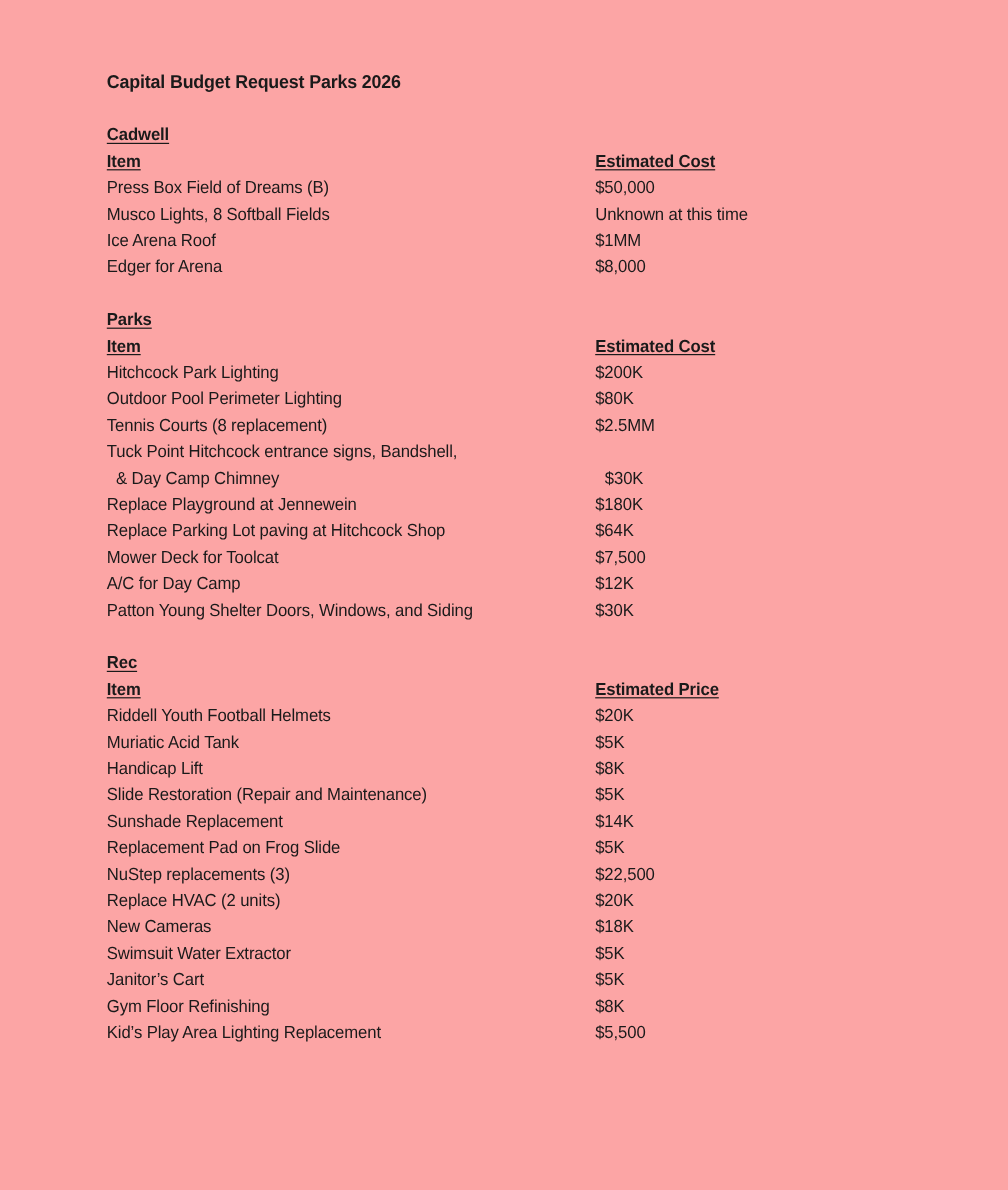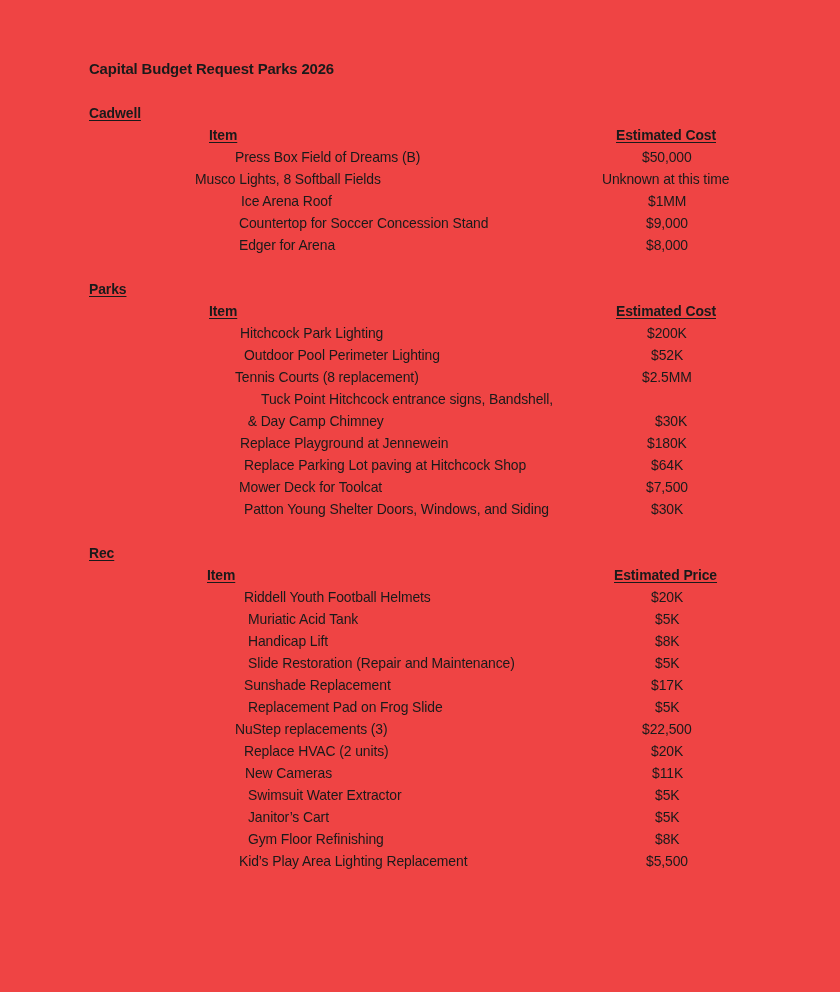--- a/index.html
+++ b/index.html
@@ -12,21 +12,21 @@
     height: 992px;
     font-family: "Liberation Sans", sans-serif;
     color: #1a1a1a;
     -webkit-font-smoothing: antialiased;
   }
 
   .page {
     position: relative;
     width: 840px;
     height: 992px;
-    background: #ef4444;
+    background: #fca5a5;
     box-sizing: border-box;
     padding: 58px 0 0 89px;
     overflow: hidden;
   }
 
   .doc-title {
     font-size: 15.5px;
     font-weight: bold;
     letter-spacing: -0.15px;
     line-height: 22px;
@@ -53,21 +53,20 @@
   }
 
   .rows { display: block; }
 
   .row {
     display: flex;
     align-items: baseline;
     line-height: 22px;
     height: 22px;
     white-space: nowrap;
-    justify-content: center;
   }
 
   .cell-item {
     width: 407px;
     flex: 0 0 407px;
     font-size: 14.5px;
     letter-spacing: -0.1px;
     transform: scaleX(0.96);
     transform-origin: left center;
     overflow: visible;
@@ -107,40 +106,36 @@
           </div>
           <div class="row">
             <div class="cell-item">Musco Lights, 8 Softball Fields</div>
             <div class="cell-cost">Unknown at this time</div>
           </div>
           <div class="row">
             <div class="cell-item">Ice Arena Roof</div>
             <div class="cell-cost">$1MM</div>
           </div>
           <div class="row">
-            <div class="cell-item">Countertop for Soccer Concession Stand</div>
-            <div class="cell-cost">$9,000</div>
-          </div>
-          <div class="row">
             <div class="cell-item">Edger for Arena</div>
             <div class="cell-cost">$8,000</div>
           </div>
         </div></div>
       <div class="section"><div class="section-title">Parks</div><div class="rows">
           <div class="row header">
             <div class="cell-item"><span>Item</span></div>
             <div class="cell-cost"><span>Estimated Cost</span></div>
           </div>
           <div class="row">
             <div class="cell-item">Hitchcock Park Lighting</div>
             <div class="cell-cost">$200K</div>
           </div>
           <div class="row">
             <div class="cell-item">Outdoor Pool Perimeter Lighting</div>
-            <div class="cell-cost">$52K</div>
+            <div class="cell-cost">$80K</div>
           </div>
           <div class="row">
             <div class="cell-item">Tennis Courts (8 replacement)</div>
             <div class="cell-cost">$2.5MM</div>
           </div>
           <div class="row">
             <div class="cell-item">Tuck Point Hitchcock entrance signs, Bandshell,</div>
             <div class="cell-cost"></div>
           </div>
           <div class="row">
@@ -151,20 +146,24 @@
             <div class="cell-item">Replace Playground at Jennewein</div>
             <div class="cell-cost">$180K</div>
           </div>
           <div class="row">
             <div class="cell-item">Replace Parking Lot paving at Hitchcock Shop</div>
             <div class="cell-cost">$64K</div>
           </div>
           <div class="row">
             <div class="cell-item">Mower Deck for Toolcat</div>
             <div class="cell-cost">$7,500</div>
+          </div>
+          <div class="row">
+            <div class="cell-item">A/C for Day Camp</div>
+            <div class="cell-cost">$12K</div>
           </div>
           <div class="row">
             <div class="cell-item">Patton Young Shelter Doors, Windows, and Siding</div>
             <div class="cell-cost">$30K</div>
           </div>
         </div></div>
       <div class="section"><div class="section-title">Rec</div><div class="rows">
           <div class="row header">
             <div class="cell-item"><span>Item</span></div>
             <div class="cell-cost"><span>Estimated Price</span></div>
@@ -180,37 +179,37 @@
           <div class="row">
             <div class="cell-item">Handicap Lift</div>
             <div class="cell-cost">$8K</div>
           </div>
           <div class="row">
             <div class="cell-item">Slide Restoration (Repair and Maintenance)</div>
             <div class="cell-cost">$5K</div>
           </div>
           <div class="row">
             <div class="cell-item">Sunshade Replacement</div>
-            <div class="cell-cost">$17K</div>
+            <div class="cell-cost">$14K</div>
           </div>
           <div class="row">
             <div class="cell-item">Replacement Pad on Frog Slide</div>
             <div class="cell-cost">$5K</div>
           </div>
           <div class="row">
             <div class="cell-item">NuStep replacements (3)</div>
             <div class="cell-cost">$22,500</div>
           </div>
           <div class="row">
             <div class="cell-item">Replace HVAC (2 units)</div>
             <div class="cell-cost">$20K</div>
           </div>
           <div class="row">
             <div class="cell-item">New Cameras</div>
-            <div class="cell-cost">$11K</div>
+            <div class="cell-cost">$18K</div>
           </div>
           <div class="row">
             <div class="cell-item">Swimsuit Water Extractor</div>
             <div class="cell-cost">$5K</div>
           </div>
           <div class="row">
             <div class="cell-item">Janitor’s Cart</div>
             <div class="cell-cost">$5K</div>
           </div>
           <div class="row">

